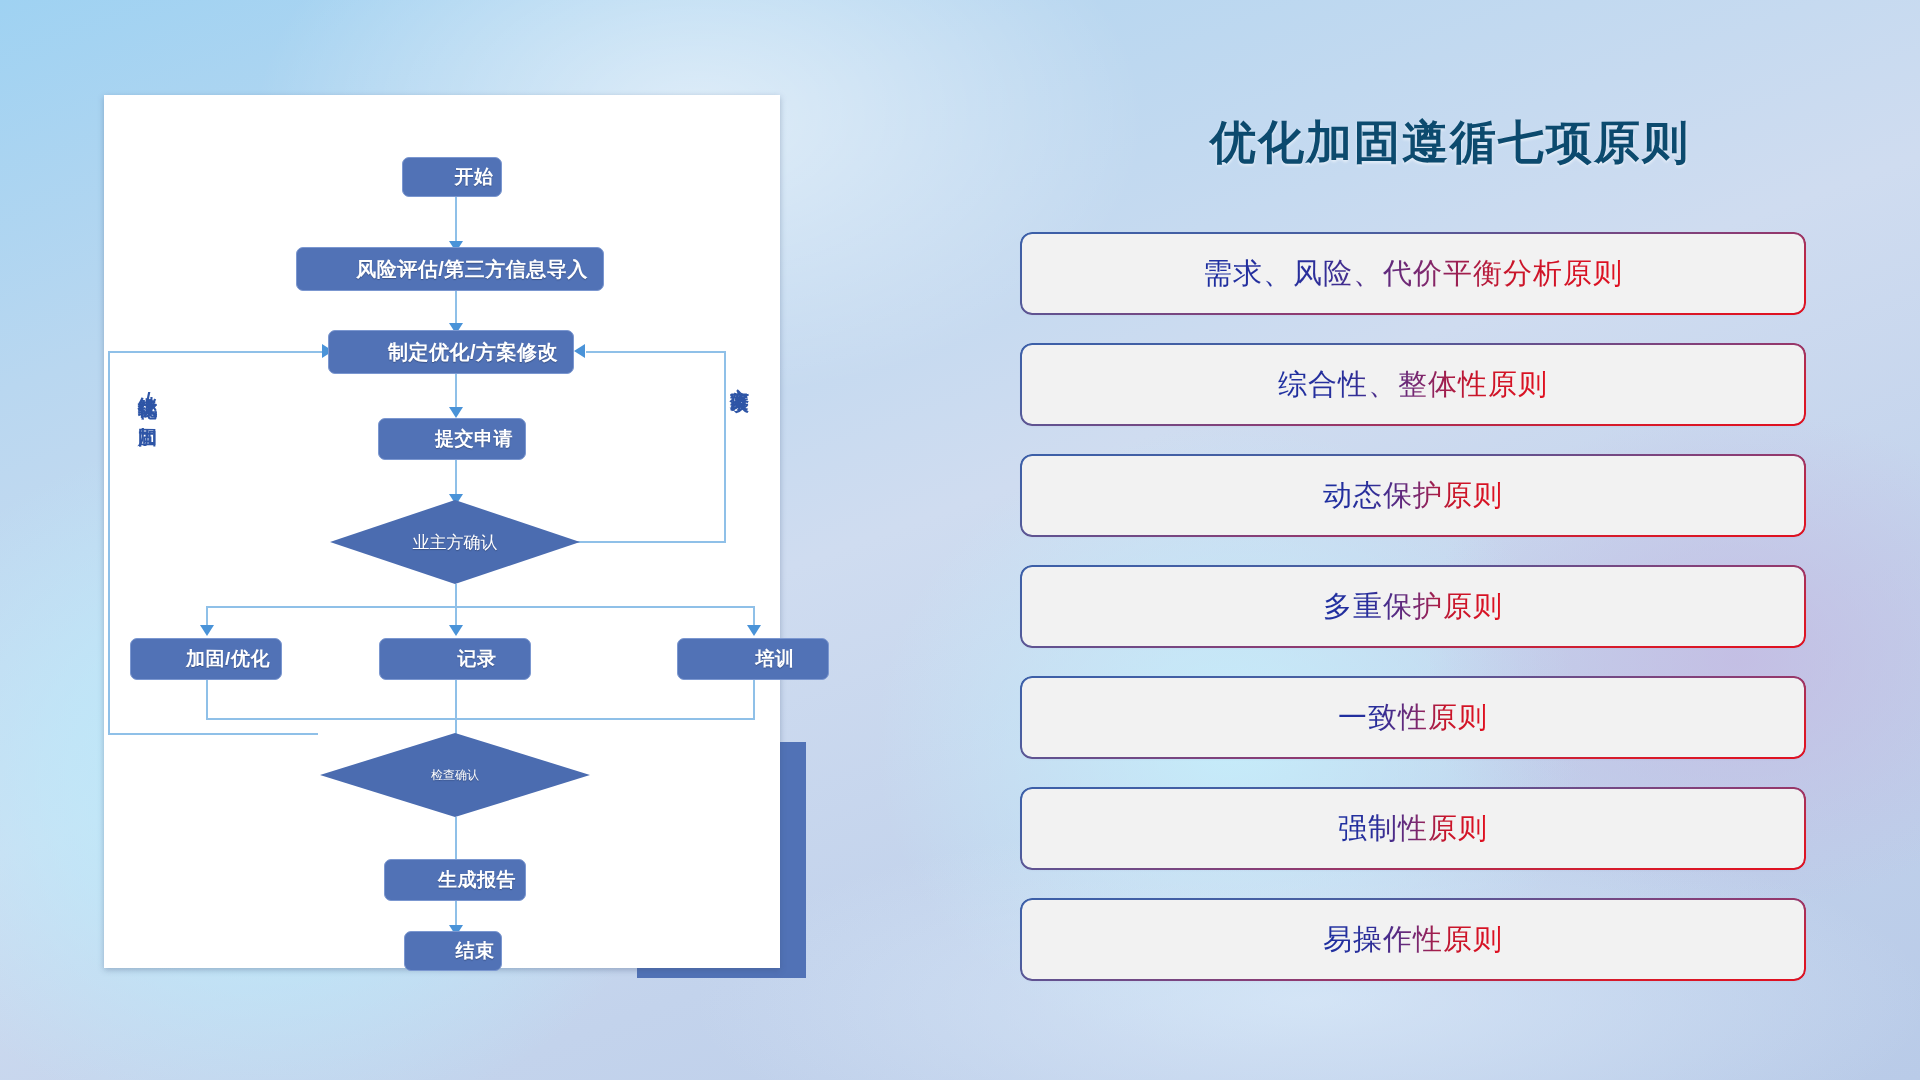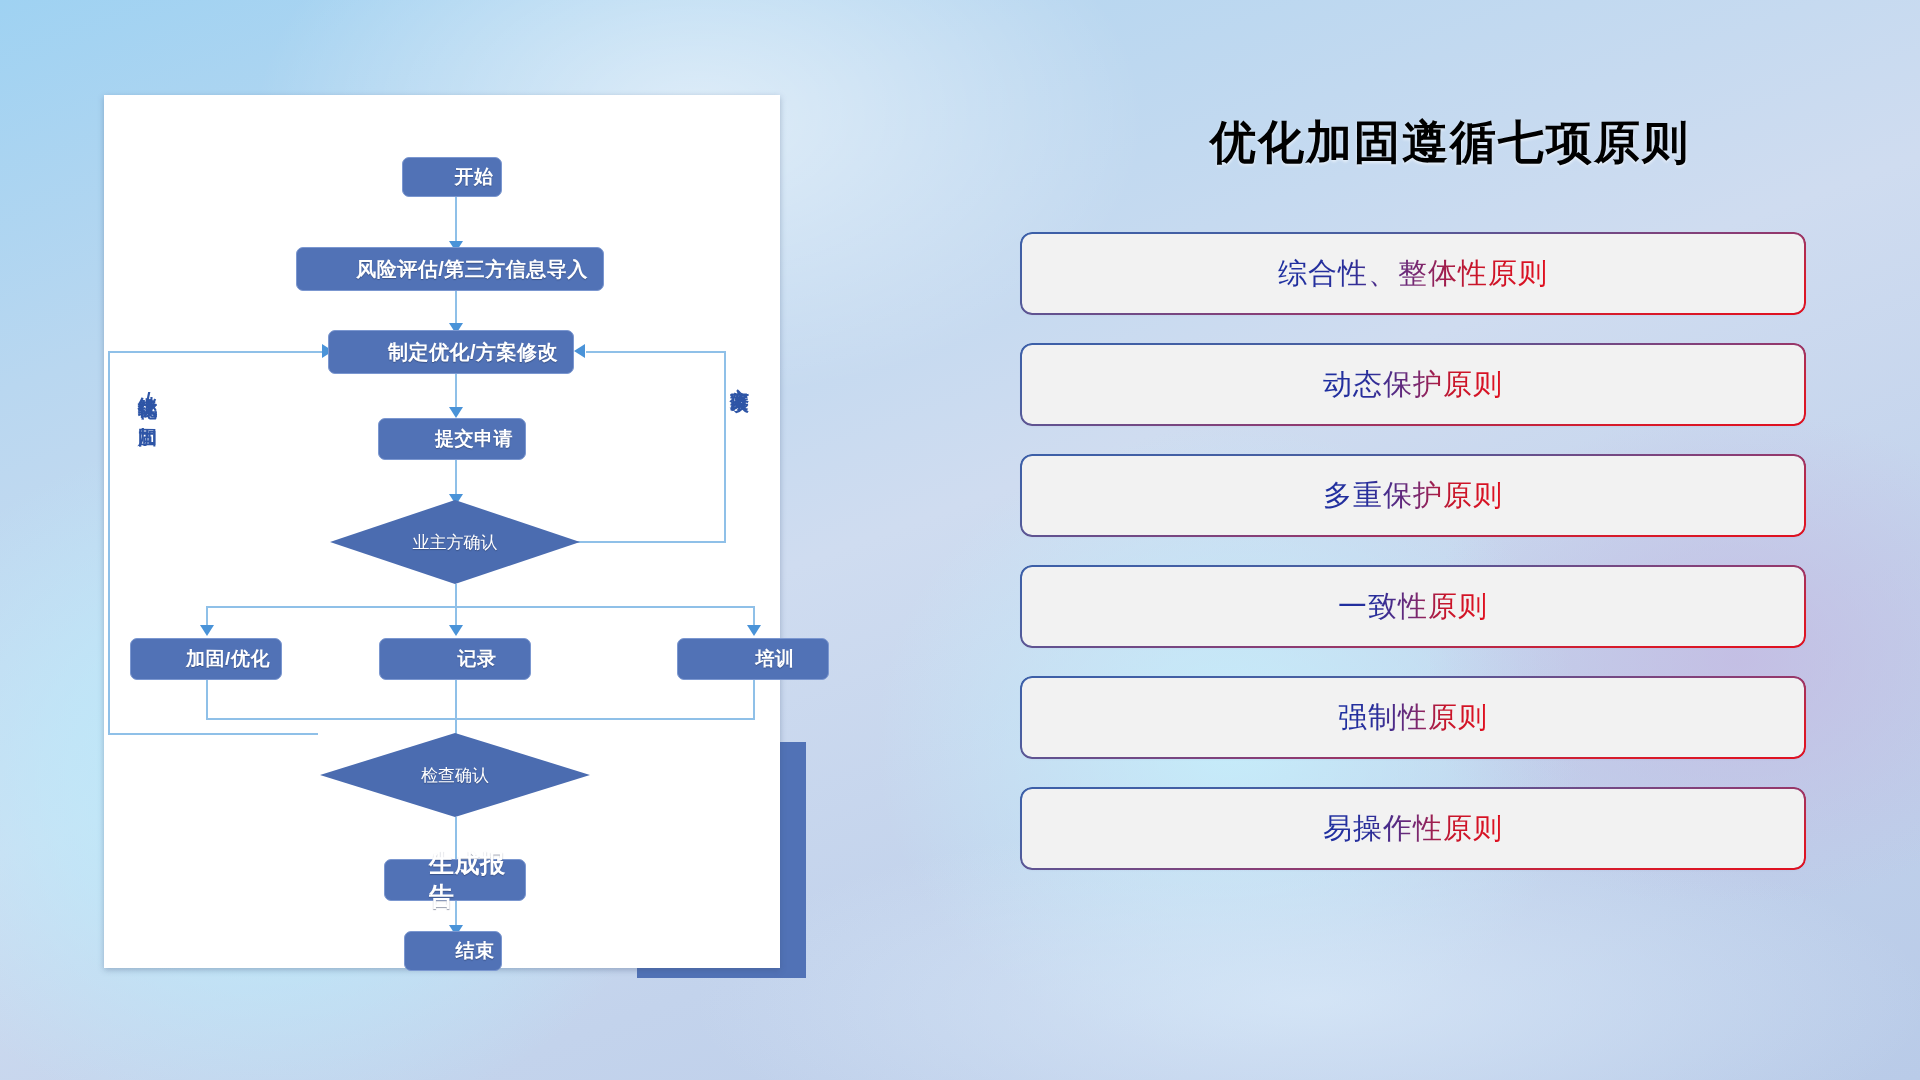--- a/index.html
+++ b/index.html
@@ -45,21 +45,21 @@
   
   .ln{position:absolute;background:#8fc0e8;}
   .lnv{width:2px;}
   .lnh{height:2px;}
   .arw{position:absolute;width:0;height:0;}
   .arw-d{border-left:7px solid transparent;border-right:7px solid transparent;border-top:11px solid #4a93d8;}
   .arw-r{border-top:7px solid transparent;border-bottom:7px solid transparent;border-left:11px solid #4a93d8;}
 
   
   #panel-title{position:absolute;left:1130px;top:112px;width:640px;text-align:center;
-    font-size:46px;font-weight:bold;color:#000000;letter-spacing:2px;
+    font-size:46px;font-weight:bold;color:#0c4a6e;letter-spacing:2px;
     text-shadow:0 2px 3px rgba(255,255,255,.55);}
   #principle-list{position:absolute;left:1022px;top:234px;width:782px;}
   .principle{position:relative;box-sizing:border-box;height:79px;margin-bottom:32px;
     background:#f2f2f2;border-radius:10px;
     display:flex;align-items:center;justify-content:center;
     box-shadow:0 1px 3px rgba(70,90,130,.22);}
   .principle::before{content:"";position:absolute;inset:-2px;border-radius:12px;padding:2px;
     background:linear-gradient(170deg,#3c5fa8 0%,#4a5fa0 28%,#8b3c74 58%,#d71b2b 84%,#e01020 100%);
     -webkit-mask:linear-gradient(#000 0 0) content-box,linear-gradient(#000 0 0);
     -webkit-mask-composite:xor;mask-composite:exclude;pointer-events:none;}
@@ -151,41 +151,44 @@
   </div>
 
   <div class="node" style="left:275px;top:543px;width:152px;height:42px;font-size:19px;">
     <span>记录</span>
   </div>
 
   <div class="node" style="left:573px;top:543px;width:152px;height:42px;font-size:19px;">
     <span>培训</span>
   </div>
 
-  <div class="diamond" style="left:216px;top:638px;width:270px;height:84px;font-size:17px;justify-content:center;">
+  <div class="diamond" style="left:216px;top:638px;width:270px;height:84px;font-size:12px;justify-content:center;">
     <span class="dshape"></span>
     <span class="dlabel">检查确认</span>
   </div>
 
-  <div class="node" style="left:280px;top:764px;width:142px;height:42px;font-size:25px;">
+  <div class="node" style="left:280px;top:764px;width:142px;height:42px;font-size:19px;">
     <span>生成报告</span>
   </div>
 
   <div class="node" style="left:300px;top:836px;width:98px;height:40px;font-size:19px;">
     <span>结束</span>
   </div>
 
   <div class="vlabel" style="left:34px;top:285px;font-size:19px;">继续优化/加固</div>
   <div class="vlabel" style="left:626px;top:278px;font-size:19px;">方案修改</div>
 </div>
 
 <div id="panel-title">优化加固遵循七项原则</div>
 
 <div id="principle-list">
   <div class="principle">
+    <span class="ptext">需求、风险、代价平衡分析原则</span>
+  </div>
+  <div class="principle">
     <span class="ptext">综合性、整体性原则</span>
   </div>
   <div class="principle">
     <span class="ptext">动态保护原则</span>
   </div>
   <div class="principle">
     <span class="ptext">多重保护原则</span>
   </div>
   <div class="principle">
     <span class="ptext">一致性原则</span>

